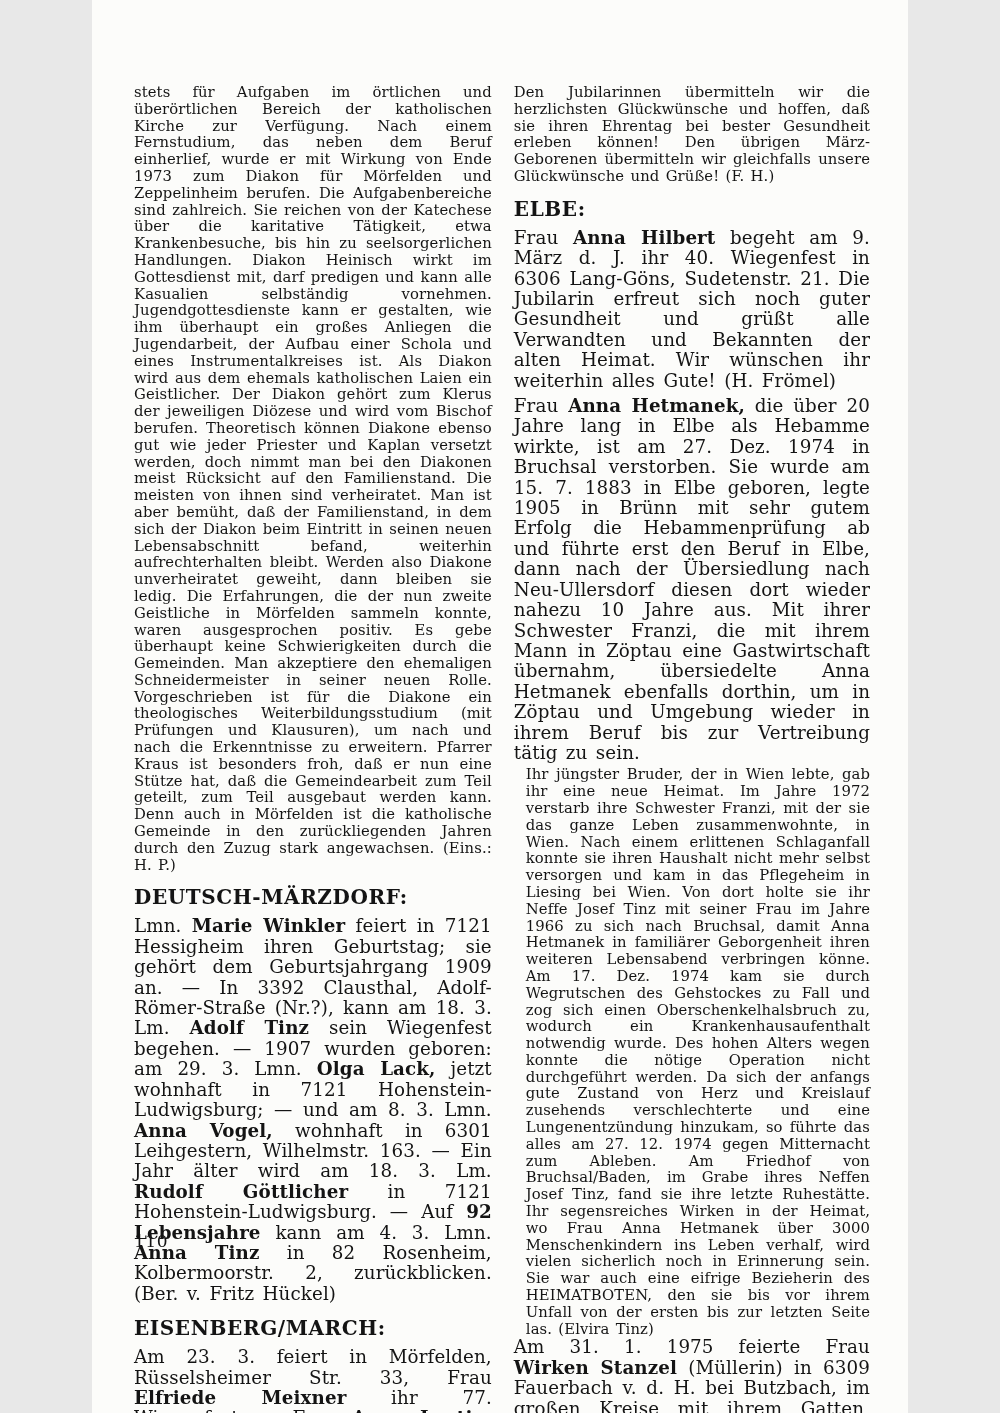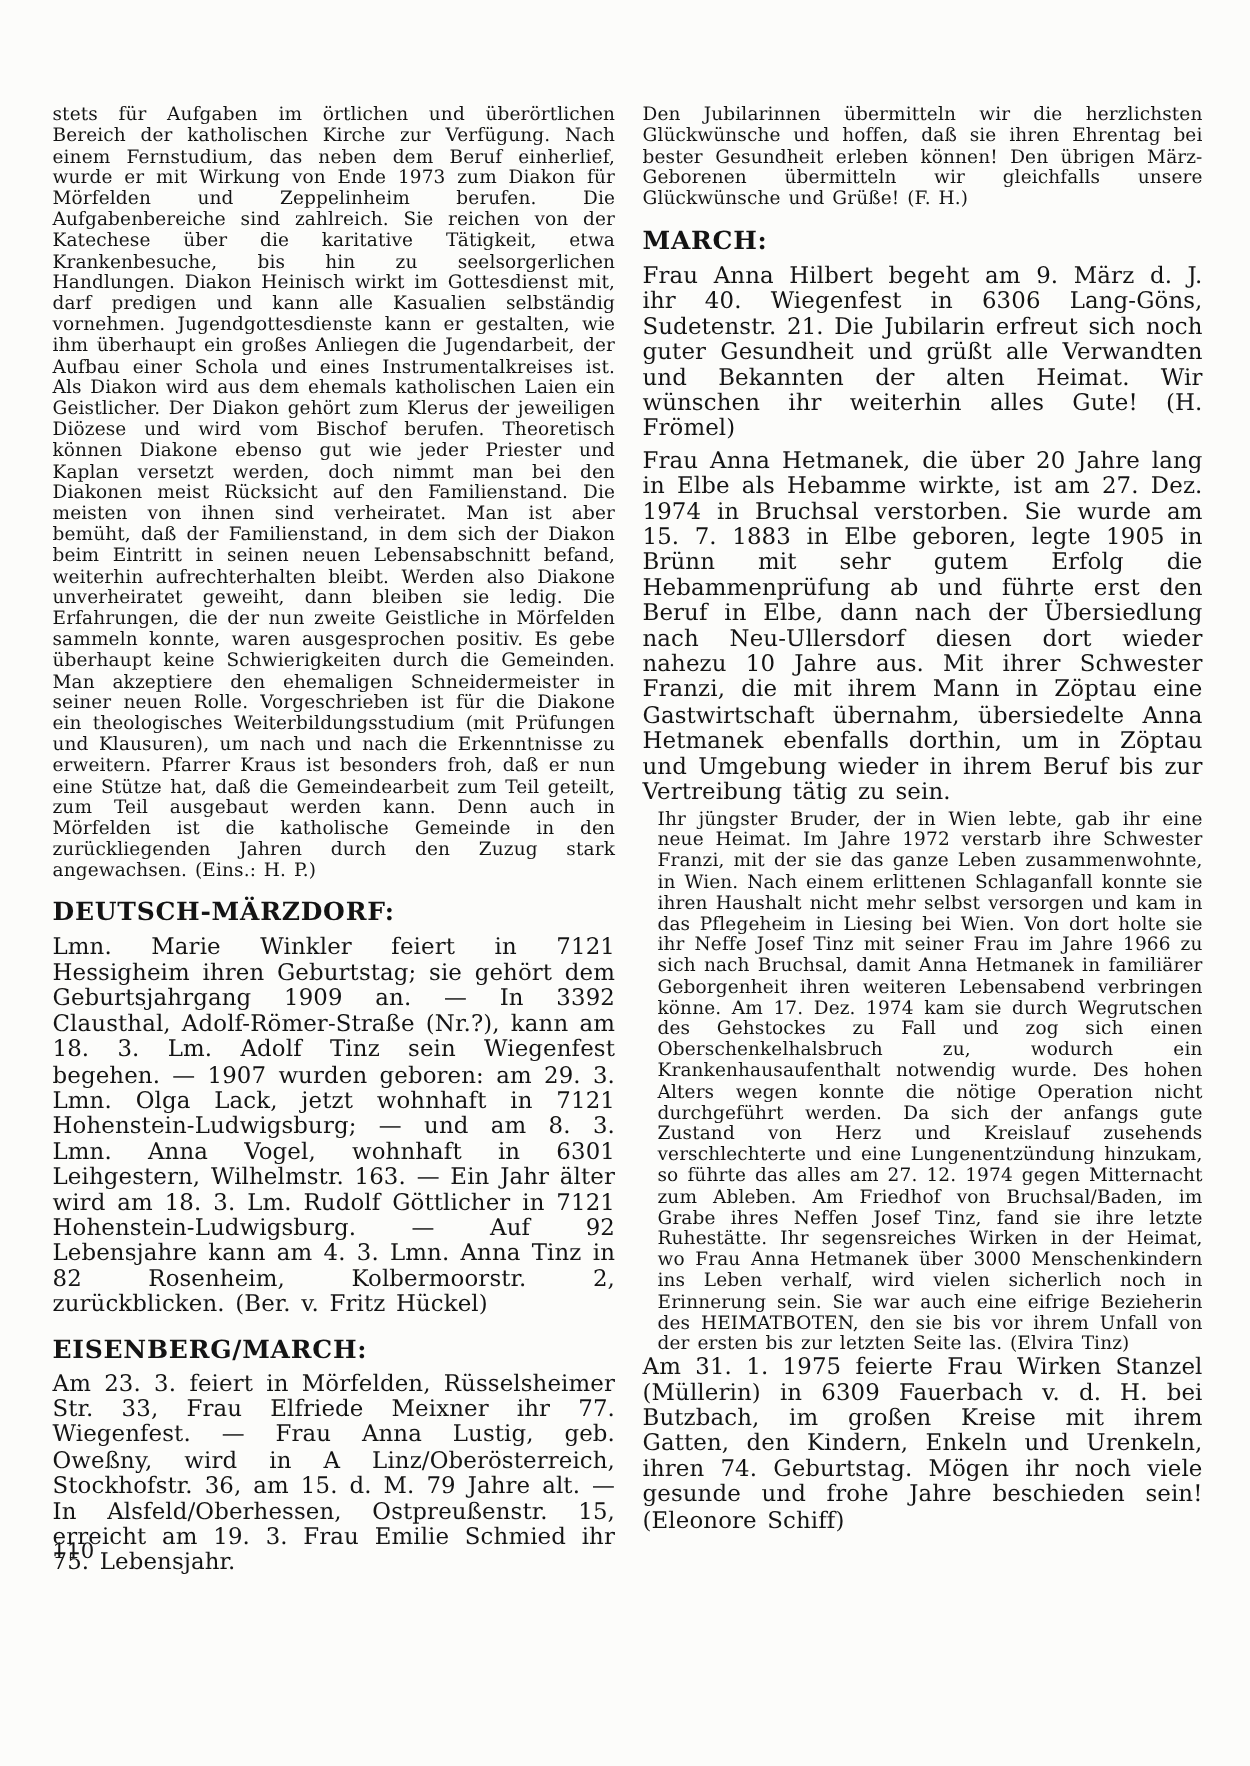--- a/index.html
+++ b/index.html
@@ -2,21 +2,21 @@
 <html lang="de"><head>
 <meta charset="utf-8">
 <style>
   html, body {
     margin: 0;
     padding: 0;
     background: #e8e8e8;
   }
   .page {
     position: relative;
-    width: 1000px;
+    width: 816px;
     height: 1413px;
     margin: 0 auto;
     background: #fcfcfa;
     color: #141414;
     font-family: "DejaVu Serif", "Liberation Serif", serif;
     overflow: hidden;
   }
   .columns {
     display: flex;
     padding: 84px 38px 0 42px;
@@ -43,21 +43,21 @@
   }
   .section-heading {
     font-size: 20px;
     line-height: 22px;
     font-weight: 700;
     letter-spacing: 0.6px;
     margin: 13px 0 8px 0;
   }
   .mt-sm { margin-top: 5px; }
   .mt-xs { margin-top: 3px; margin-left: 12px; }
-  b { font-weight: 400; }
+  b { font-weight: 700; }
   .page-number {
     position: absolute;
     left: 42px;
     top: 1231px;
     font-size: 17px;
     font-weight: 400;
     letter-spacing: 0.5px;
   }
 </style>
 </head>
@@ -74,21 +74,21 @@
       <p class="text-lg"><span>Lmn. </span><b>Marie Winkler</b><span> feiert in 7121 Hessigheim ihren Geburtstag; sie gehört dem Geburtsjahrgang 1909 an. — In 3392 Clausthal, Adolf-Römer-Straße (Nr.?), kann am 18. 3. Lm. </span><b>Adolf Tinz</b><span> sein Wiegenfest begehen. — 1907 wurden geboren: am 29. 3. Lmn. </span><b>Olga Lack,</b><span> jetzt wohnhaft in 7121 Hohenstein-Ludwigsburg; — und am 8. 3. Lmn. </span><b>Anna Vogel,</b><span> wohnhaft in 6301 Leihgestern, Wilhelmstr. 163. — Ein Jahr älter wird am 18. 3. Lm. </span><b>Rudolf Göttlicher</b><span> in 7121 Hohenstein-Ludwigsburg. — Auf </span><b>92 Lebensjahre</b><span> kann am 4. 3. Lmn. </span><b>Anna Tinz</b><span> in 82 Rosenheim, Kolbermoorstr. 2, zurückblicken. (Ber. v. Fritz Hückel)</span></p>
 
       <h2 class="section-heading">EISENBERG/MARCH:</h2>
 
       <p class="text-lg"><span>Am 23. 3. feiert in Mörfelden, Rüsselsheimer Str. 33, Frau </span><b>Elfriede Meixner</b><span> ihr 77. Wiegenfest. — Frau </span><b>Anna Lustig,</b><span> geb. Oweßny, wird in A Linz/Oberösterreich, Stockhofstr. 36, am 15. d. M. 79 Jahre alt. — In Alsfeld/Oberhessen, Ostpreußenstr. 15, erreicht am 19. 3. Frau </span><b>Emilie Schmied</b><span> ihr 75. Lebensjahr.</span></p>
     </div>
 
     <div class="col col-right">
       <p class="text-sm"><span>Den Jubilarinnen übermitteln wir die herzlichsten Glückwünsche und hoffen, daß sie ihren Ehrentag bei bester Gesundheit erleben können! Den übrigen März-Geborenen übermitteln wir gleichfalls unsere Glückwünsche und Grüße! (F. H.)</span></p>
 
-      <h2 class="section-heading">MARCH:</h2>
+      <h2 class="section-heading">ELBE:</h2>
 
       <p class="text-lg"><span>Frau </span><b>Anna Hilbert</b><span> begeht am 9. März d. J. ihr 40. Wiegenfest in 6306 Lang-Göns, Sudetenstr. 21. Die Jubilarin erfreut sich noch guter Gesundheit und grüßt alle Verwandten und Bekannten der alten Heimat. Wir wünschen ihr weiterhin alles Gute! (H. Frömel)</span></p>
 
       <p class="text-lg mt-sm"><span>Frau </span><b>Anna Hetmanek,</b><span> die über 20 Jahre lang in Elbe als Hebamme wirkte, ist am 27. Dez. 1974 in Bruchsal verstorben. Sie wurde am 15. 7. 1883 in Elbe geboren, legte 1905 in Brünn mit sehr gutem Erfolg die Hebammenprüfung ab und führte erst den Beruf in Elbe, dann nach der Übersiedlung nach Neu-Ullersdorf diesen dort wieder nahezu 10 Jahre aus. Mit ihrer Schwester Franzi, die mit ihrem Mann in Zöptau eine Gastwirtschaft übernahm, übersiedelte Anna Hetmanek ebenfalls dorthin, um in Zöptau und Umgebung wieder in ihrem Beruf bis zur Vertreibung tätig zu sein.</span></p>
 
       <p class="text-sm mt-xs"><span>Ihr jüngster Bruder, der in Wien lebte, gab ihr eine neue Heimat. Im Jahre 1972 verstarb ihre Schwester Franzi, mit der sie das ganze Leben zusammenwohnte, in Wien. Nach einem erlittenen Schlaganfall konnte sie ihren Haushalt nicht mehr selbst versorgen und kam in das Pflegeheim in Liesing bei Wien. Von dort holte sie ihr Neffe Josef Tinz mit seiner Frau im Jahre 1966 zu sich nach Bruchsal, damit Anna Hetmanek in familiärer Geborgenheit ihren weiteren Lebensabend verbringen könne. Am 17. Dez. 1974 kam sie durch Wegrutschen des Gehstockes zu Fall und zog sich einen Oberschenkelhalsbruch zu, wodurch ein Krankenhausaufenthalt notwendig wurde. Des hohen Alters wegen konnte die nötige Operation nicht durchgeführt werden. Da sich der anfangs gute Zustand von Herz und Kreislauf zusehends verschlechterte und eine Lungenentzündung hinzukam, so führte das alles am 27. 12. 1974 gegen Mitternacht zum Ableben. Am Friedhof von Bruchsal/Baden, im Grabe ihres Neffen Josef Tinz, fand sie ihre letzte Ruhestätte. Ihr segensreiches Wirken in der Heimat, wo Frau Anna Hetmanek über 3000 Menschenkindern ins Leben verhalf, wird vielen sicherlich noch in Erinnerung sein. Sie war auch eine eifrige Bezieherin des HEIMATBOTEN, den sie bis vor ihrem Unfall von der ersten bis zur letzten Seite las. (Elvira Tinz)</span></p>
 
 
       <p class="text-lg"><span>Am 31. 1. 1975 feierte Frau </span><b>Wirken Stanzel</b><span> (Müllerin) in 6309 Fauerbach v. d. H. bei Butzbach, im großen Kreise mit ihrem Gatten, den Kindern, Enkeln und Urenkeln, ihren 74. Geburtstag. Mögen ihr noch viele gesunde und frohe Jahre beschieden sein! (Eleonore Schiff)</span></p>
     </div>

